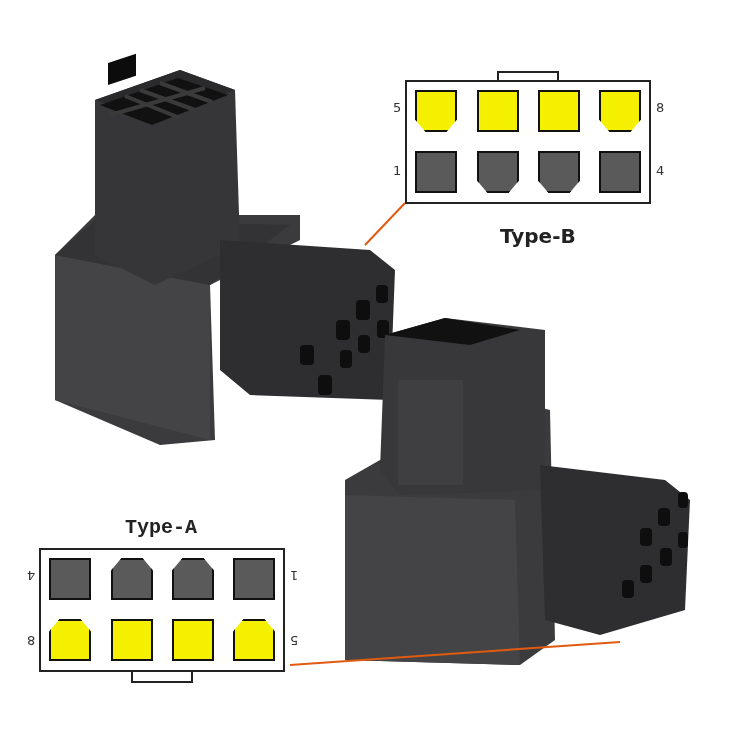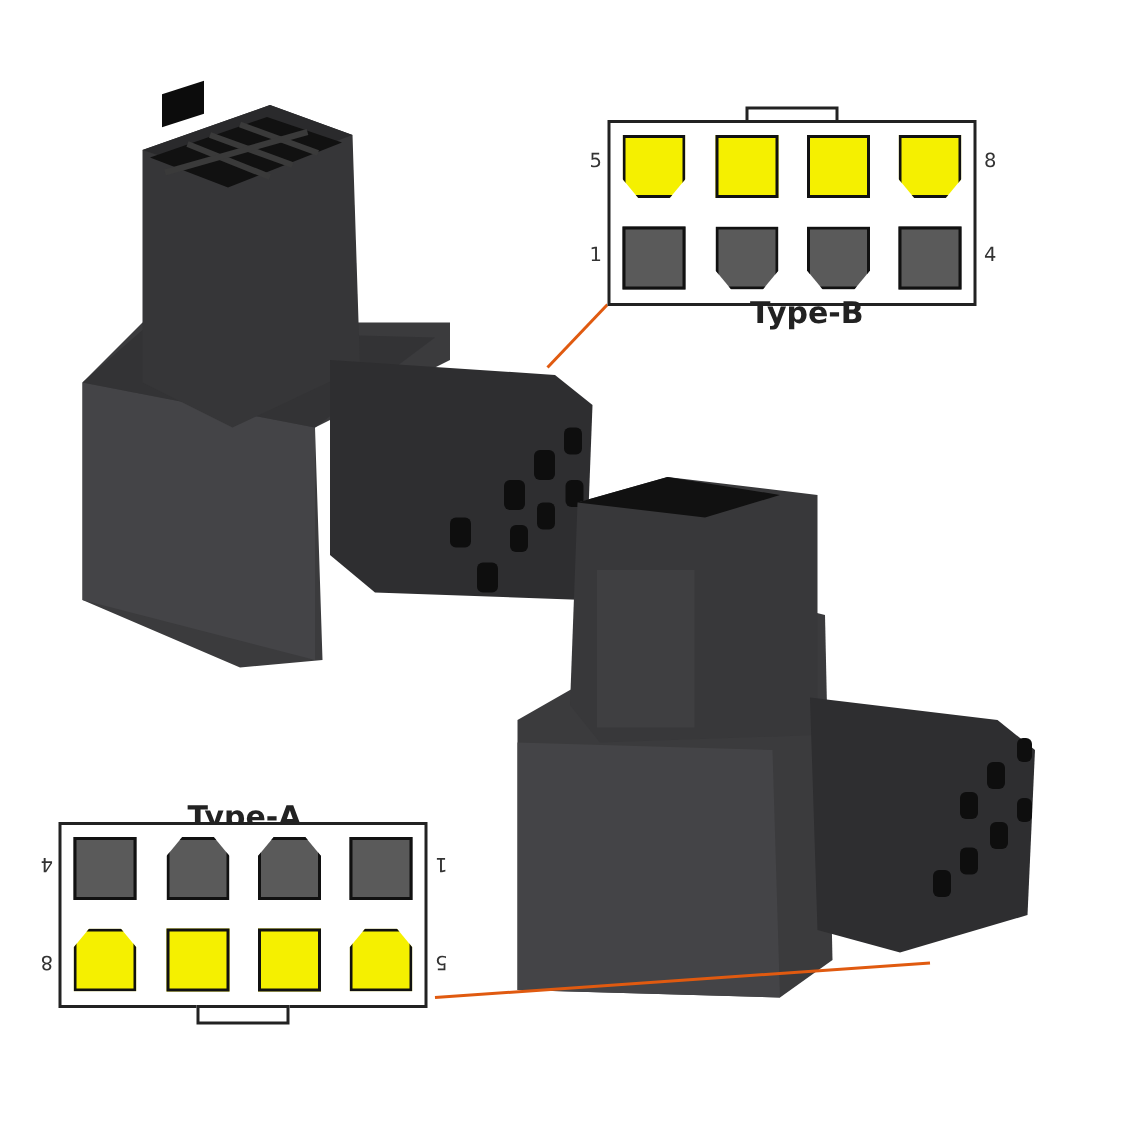--- a/index.html
+++ b/index.html
@@ -81,25 +81,25 @@
     <div class="pin yellow cham-bottom" style="left:192px;top:8px;"></div>
     <div class="pin grey" style="left:8px;top:69px;"></div>
     <div class="pin grey cham-bottom" style="left:70px;top:69px;"></div>
     <div class="pin grey cham-bottom" style="left:131px;top:69px;"></div>
     <div class="pin grey" style="left:192px;top:69px;"></div>
   </div>
   <span class="pin-num" style="left:393px;top:100px;">5</span>
   <span class="pin-num" style="left:656px;top:100px;">8</span>
   <span class="pin-num" style="left:393px;top:163px;">1</span>
   <span class="pin-num" style="left:656px;top:163px;">4</span>
-  <span class="type-label" style="left:500px;top:196px;">Type-B</span>
+  <span class="type-label" style="left:500px;top:224px;">Type-B</span>
 </div>
 
 <div>
-  <span class="type-label" style="left:125px;top:532px;">Type-A</span>
+  <span class="type-label" style="left:125px;top:516px;font-family:Liberation Mono, monospace;">Type-A</span>
   <div class="pinout-box" style="left:39px;top:548px;width:246px;height:124px;">
     <div class="pin grey" style="left:8px;top:8px;"></div>
     <div class="pin grey cham-top" style="left:70px;top:8px;"></div>
     <div class="pin grey cham-top" style="left:131px;top:8px;"></div>
     <div class="pin grey" style="left:192px;top:8px;"></div>
     <div class="pin yellow cham-top" style="left:8px;top:69px;"></div>
     <div class="pin yellow" style="left:70px;top:69px;"></div>
     <div class="pin yellow" style="left:131px;top:69px;"></div>
     <div class="pin yellow cham-top" style="left:192px;top:69px;"></div>
   </div>

